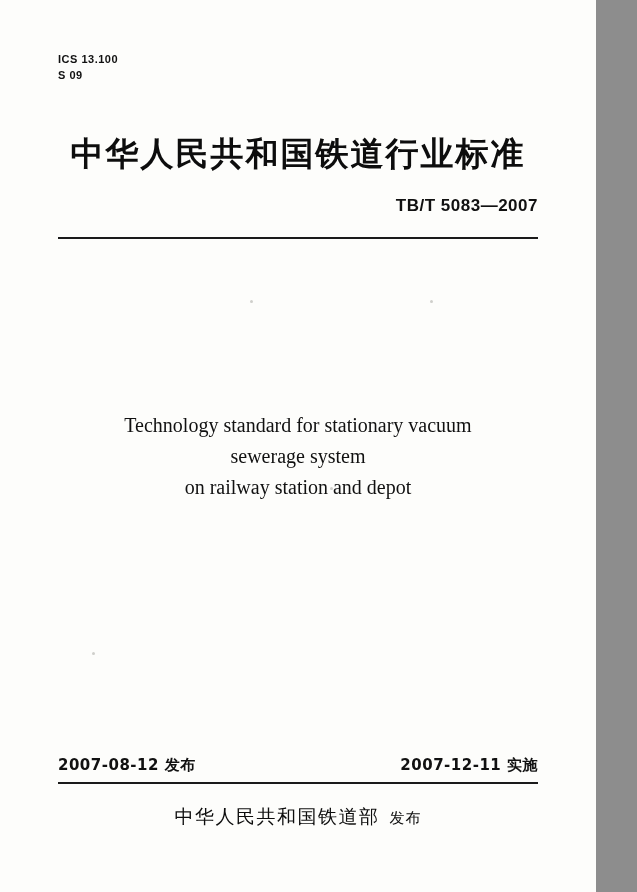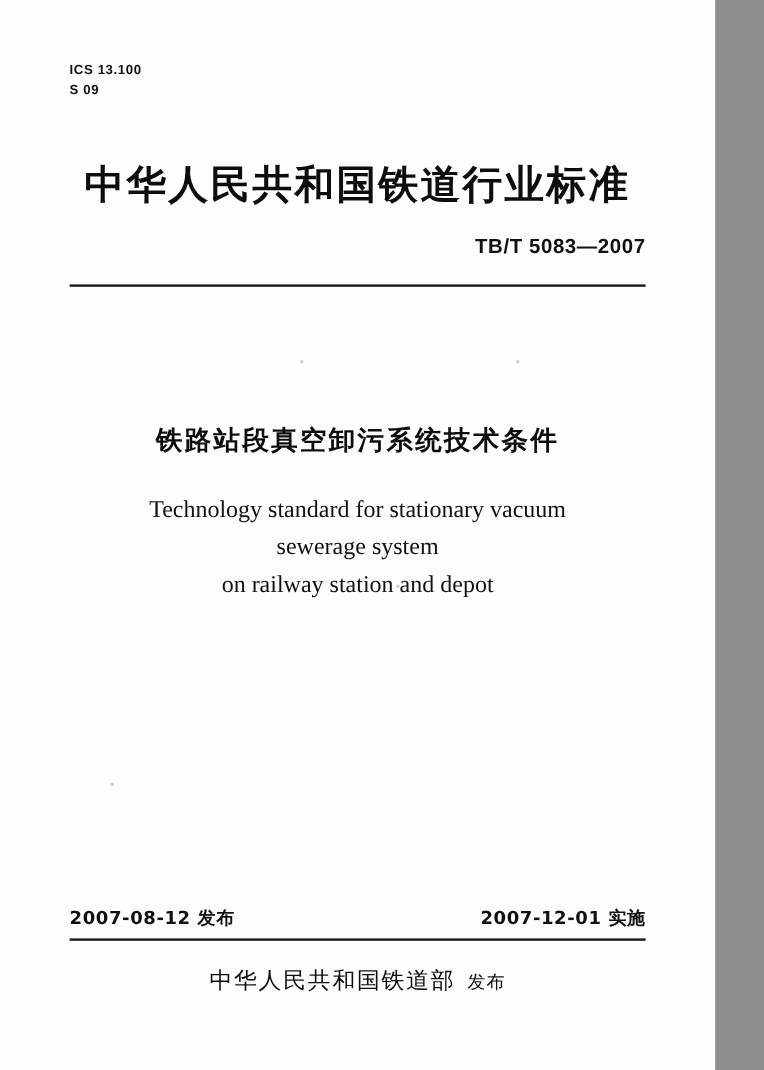--- a/index.html
+++ b/index.html
@@ -175,30 +175,29 @@
       <div>S 09</div>
     </div>
 
 
     <div class="main-title">中华人民共和国铁道行业标准</div>
 
     <div class="std-number">TB/T 5083—2007</div>
 
     <div class="rule"></div>
 
-    <div class="doc-title-cn">铁路站段真空卸污系统技术条件</div>
 
     <div class="doc-title-en">
       <div>Technology standard for stationary vacuum sewerage system</div>
       <div>on railway station and depot</div>
     </div>
 
     <div class="footer-dates">
       <div class="date-item">2007-08-12 发布</div>
-      <div class="date-item">2007-12-01 实施</div>
+      <div class="date-item">2007-12-11 实施</div>
     </div>
 
     <div class="footer-rule"></div>
 
     <div class="publisher">
       <span>中华人民共和国铁道部</span><span class="pub-verb">发布</span>
     </div>
 
     <div class="speck" style="left:250px; top:300px; width:3px; height:3px;"></div>
     <div class="speck" style="left:430px; top:300px; width:3px; height:3px;"></div>

